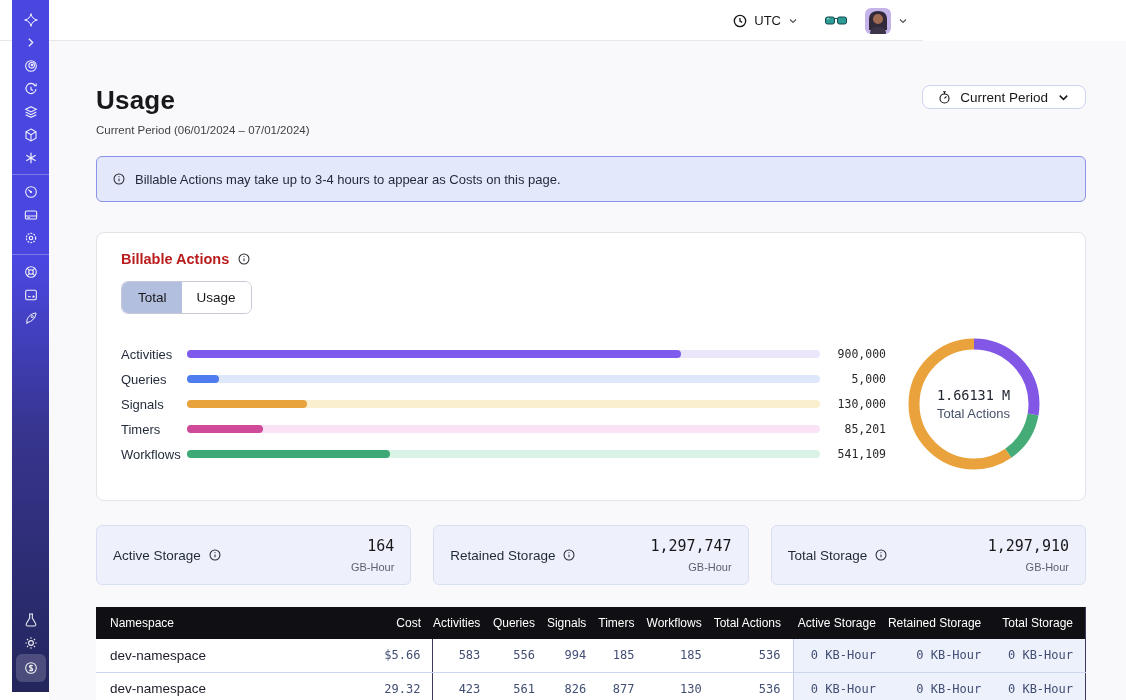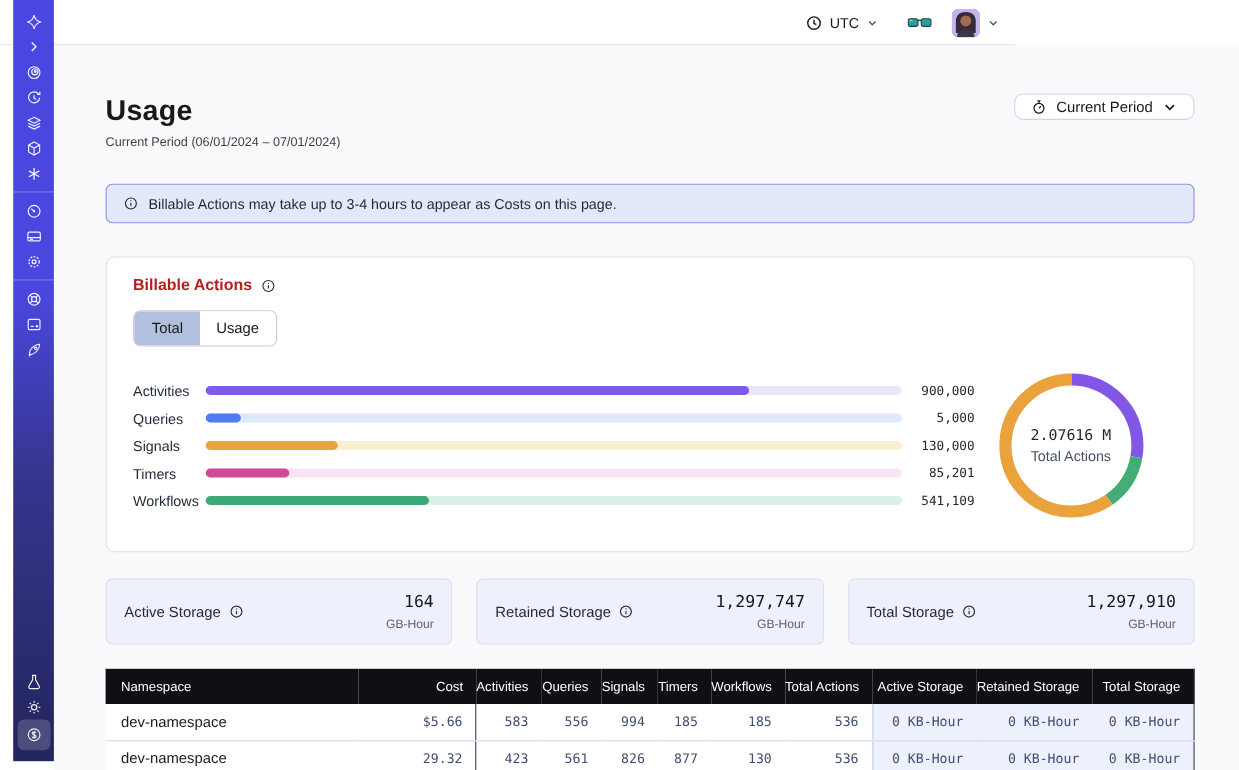--- a/index.html
+++ b/index.html
@@ -38,21 +38,21 @@
   .page { width:990px; margin:0 0 0 47px; padding-top:44px; }
 
   .page-head { display:flex; justify-content:space-between; align-items:flex-start; }
   h1 { font-size:26px; font-weight:600; color:#18181b; letter-spacing:.2px; }
   .subtitle { margin-top:8px; font-size:11.5px; color:#3f3f46; }
   .period-btn { display:flex; align-items:center; gap:8px; background:#fff;
                 border:1px solid #cdd5ee; border-radius:8px; padding:8px 14px;
                 font-size:13.5px; font-weight:500; color:#18181b; cursor:pointer; height:24px; }
   .period-btn svg { width:15px; height:15px; color:#18181b; }
 
-  .banner { margin-top:31px; height:36px; background:#e4e8fb; border:1px solid #8d93e6;
+  .banner { margin-top:20px; height:46px; background:#e4e8fb; border:1px solid #8d93e6;
             border-radius:6px; display:flex; align-items:center; gap:9px; padding:0 15px;
             font-size:13px; color:#1f2937; }
   .info-ic { width:14px; height:14px; color:#2b2b33; flex:0 0 auto; cursor:pointer; }
 
   .card { margin-top:30px; background:#fff; border:1px solid #e3e3e9; border-radius:8px;
           padding:18px 24px 26px; }
   .card-title-row { display:flex; align-items:center; gap:8px; }
   .card-title { font-size:14.5px; font-weight:600; color:#b91c1c; }
 
   .seg { display:inline-flex; margin-top:14px; border:1px solid #c6cad6; border-radius:7px;
@@ -330,21 +330,21 @@
 
         <div class="donut-wrap">
           <svg width="140" height="140" viewBox="0 0 140 140">
             <g transform="rotate(-90 70 70)">
               <circle cx="70" cy="70" r="60" fill="none" stroke-width="11" style="stroke: rgb(130, 87, 230); stroke-dasharray: 104.7, 272.3; stroke-dashoffset: 0;"></circle>
               <circle cx="70" cy="70" r="60" fill="none" stroke-width="11" style="stroke: rgb(69, 171, 119); stroke-dasharray: 47.1, 329.9; stroke-dashoffset: -104.7;"></circle>
               <circle cx="70" cy="70" r="60" fill="none" stroke-width="11" style="stroke: rgb(234, 163, 60); stroke-dasharray: 225.2, 151.8; stroke-dashoffset: -151.8;"></circle>
             </g>
           </svg>
           <div class="donut-center">
-            <span class="val mono">2.07616 M</span>
+            <span class="val mono">1.66131 M</span>
             <span class="lbl">Total Actions</span>
           </div>
         </div>
       </div>
     </section>
 
     <div class="storage-row">
       <div class="storage-card">
         <span class="storage-label">
           <span>Active Storage</span>

